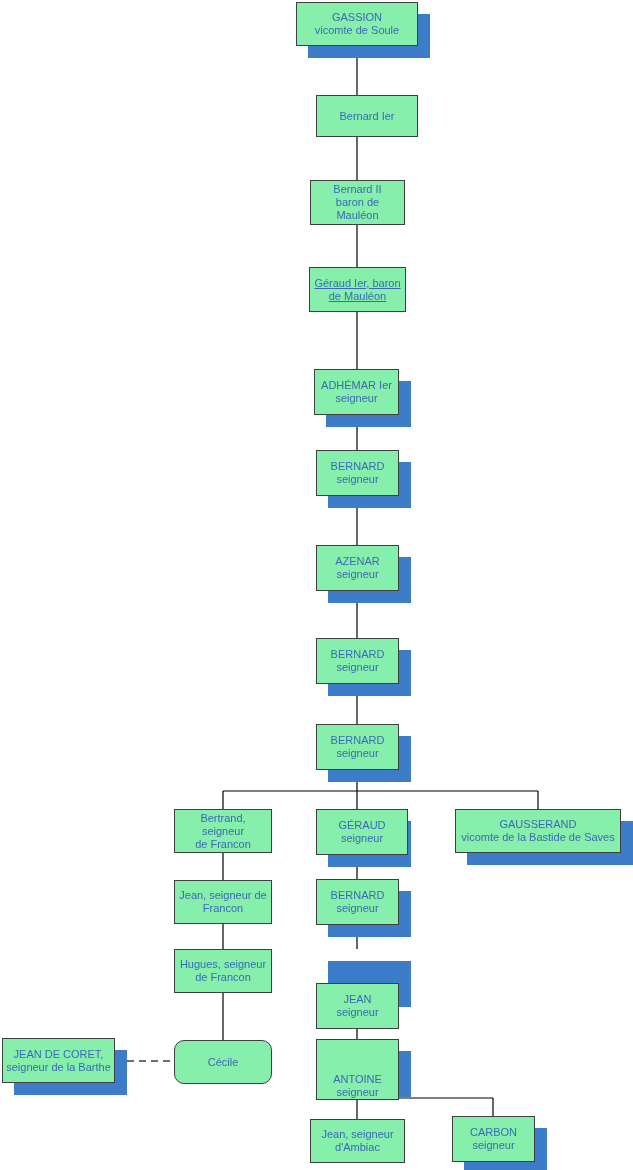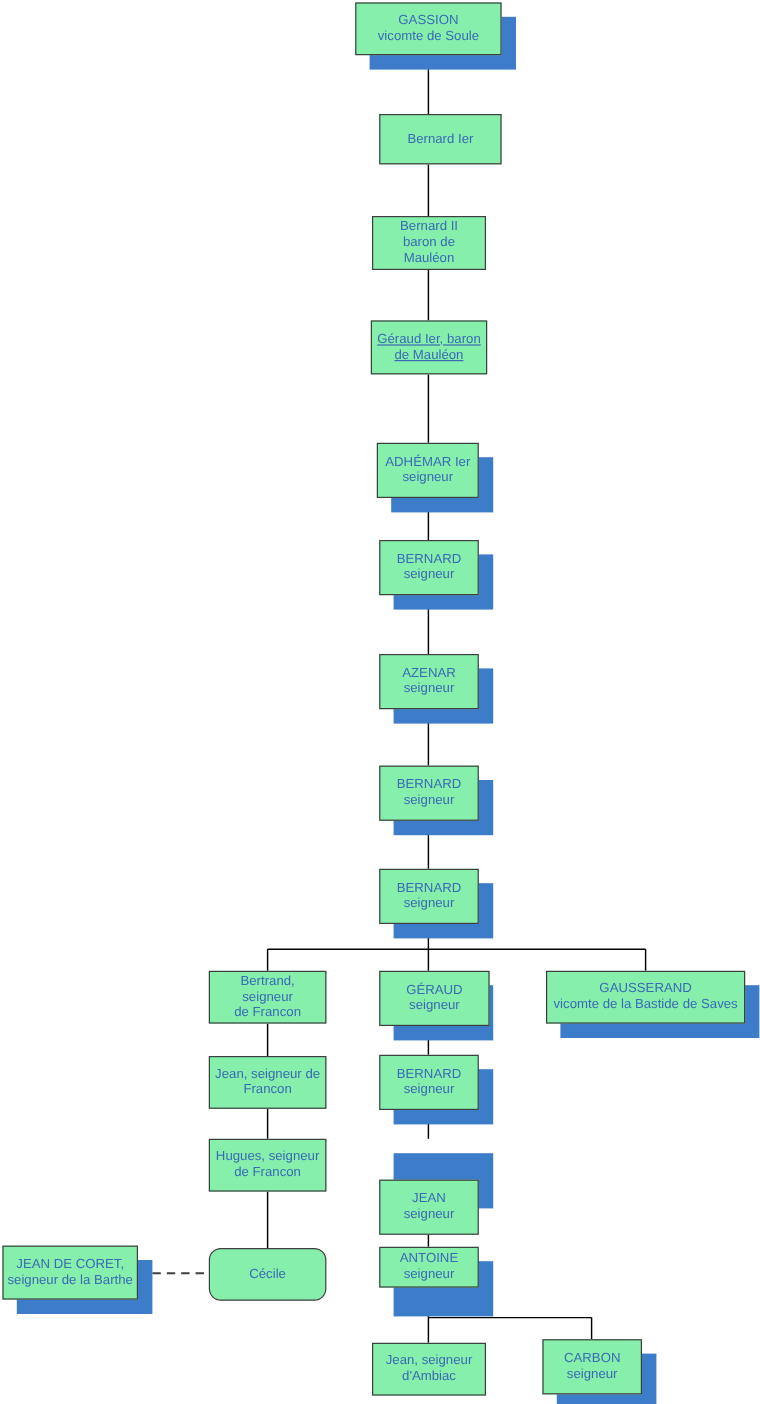--- a/index.html
+++ b/index.html
@@ -137,20 +137,20 @@
 Francon</span></div>
       <div class="node" style="left: 316px; top: 879px; width: 83px; height: 46px;"><span class="node-label">BERNARD
 seigneur</span></div>
       <div class="node" style="left: 174px; top: 949px; width: 98px; height: 44px;"><span class="node-label">Hugues, seigneur
 de Francon</span></div>
       <div class="node" style="left: 316px; top: 949px; width: 83px; height: 46px; margin-top: 34px;"><span class="node-label">JEAN
 seigneur</span></div>
       <div class="node" style="left: 2px; top: 1038px; width: 113px; height: 45px;"><span class="node-label">JEAN DE CORET,
 seigneur de la Barthe</span></div>
       <div class="node" style="left: 174px; top: 1040px; width: 98px; height: 44px; border-radius: 10px;"><span class="node-label">Cécile</span></div>
-      <div class="node" style="left: 316px; top: 1039px; width: 83px; height: 34px;"><span class="node-label">ANTOINE
+      <div class="node" style="left: 316px; top: 1039px; width: 83px; height: 61px; align-items: flex-end;"><span class="node-label">ANTOINE
 seigneur</span></div>
       <div class="node" style="left: 310px; top: 1119px; width: 95px; height: 44px;"><span class="node-label">Jean, seigneur
 d'Ambiac</span></div>
       <div class="node" style="left: 452px; top: 1116px; width: 83px; height: 46px;"><span class="node-label">CARBON
 seigneur</span></div>
     </div>
 </div>
 
 </body></html>

